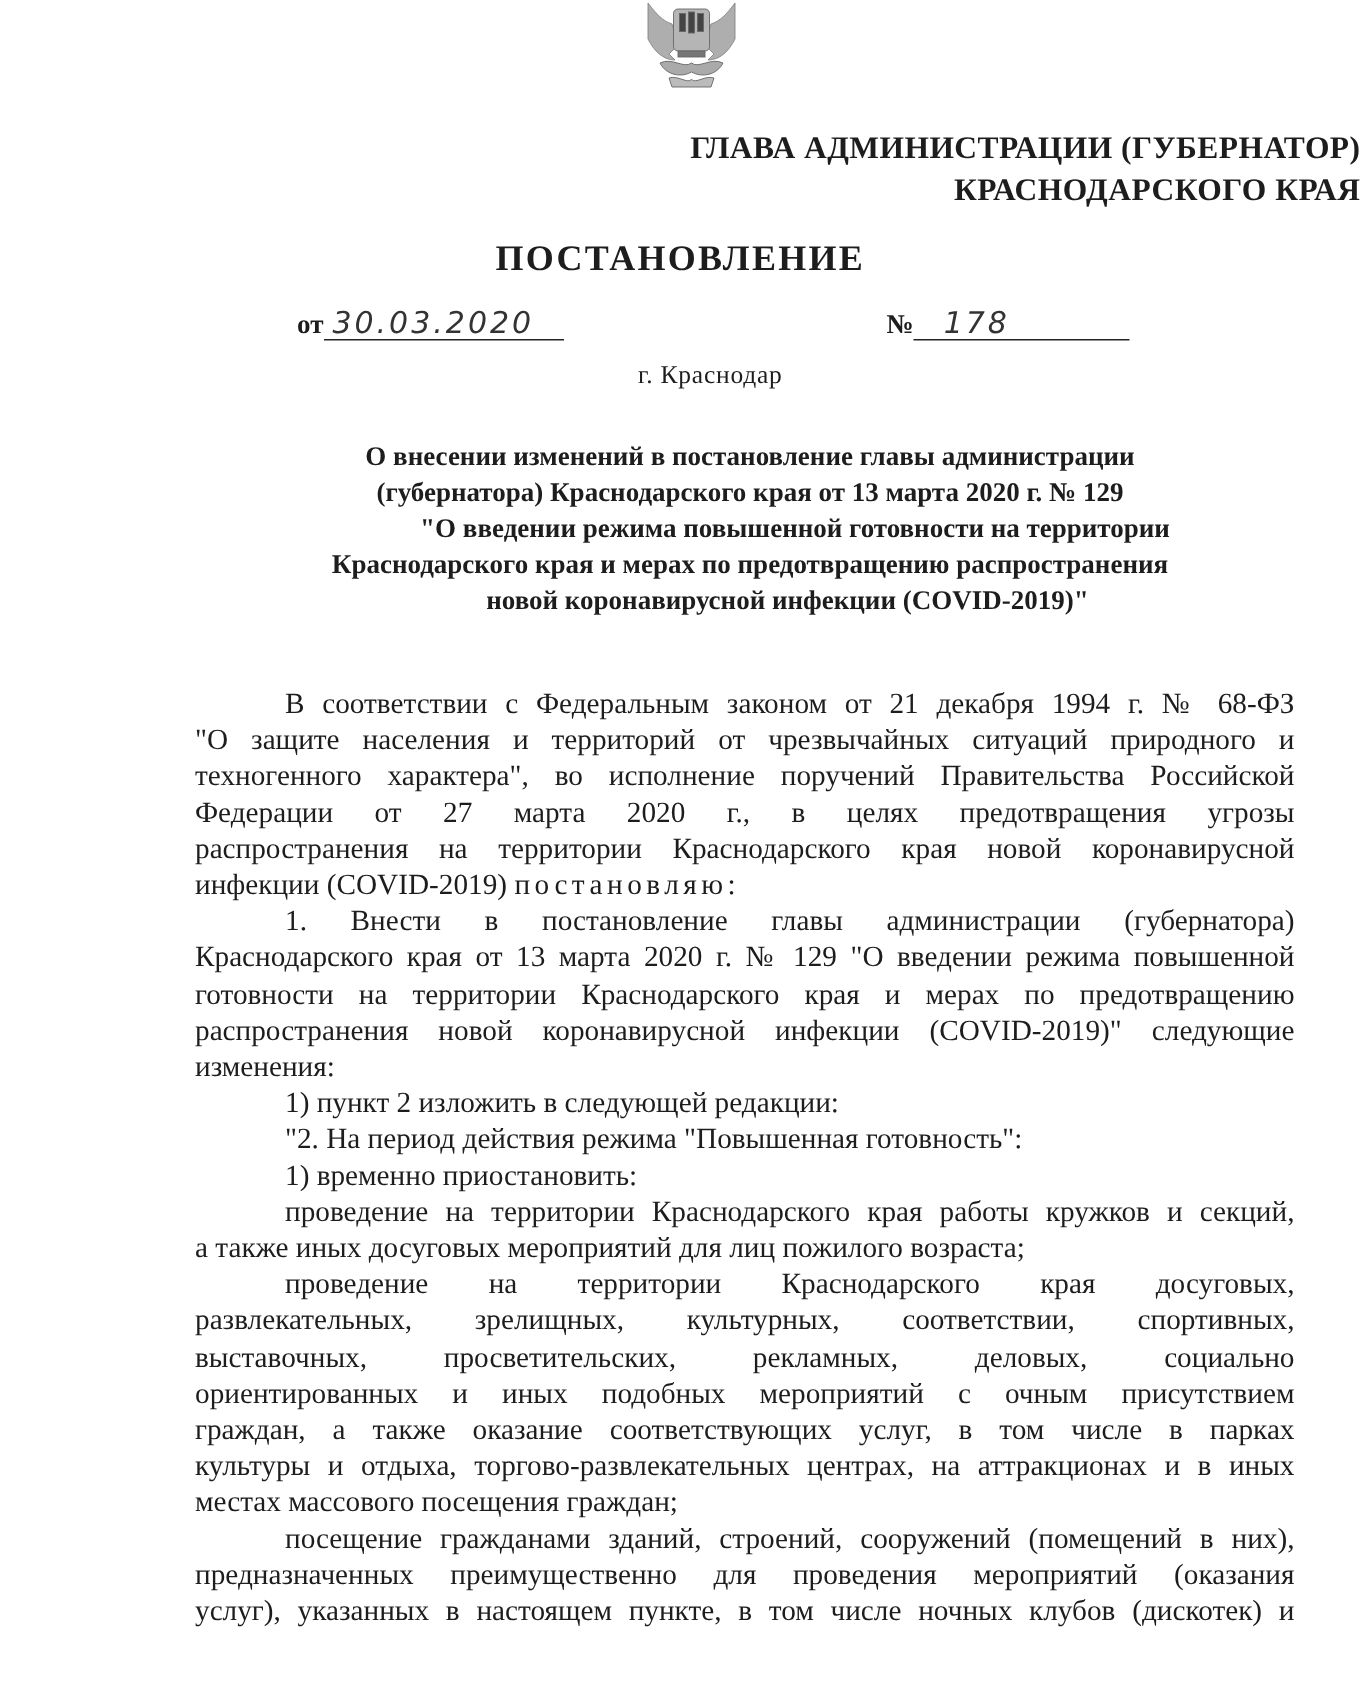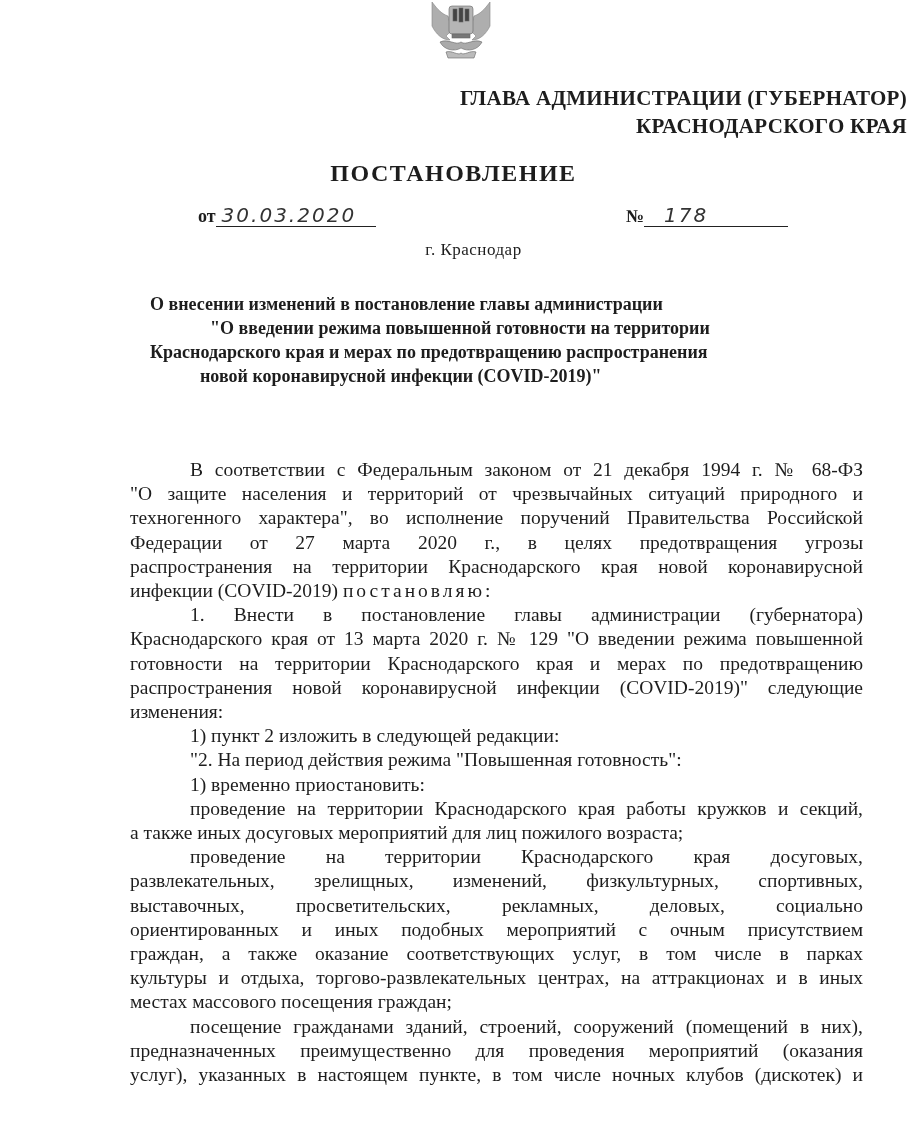--- a/index.html
+++ b/index.html
@@ -10,24 +10,24 @@
          letter-spacing:0.3px; }
   .hdr1 { top:86px; font-size:21px; }
   .hdr2 { top:114px; font-size:21px; }
   .doctype { position:absolute; left:0; width:907px; top:160px; text-align:center;
              font-weight:bold; font-size:24px; letter-spacing:1.5px; }
   .dateline { position:absolute; top:204px; left:198px; font-size:18px; font-weight:bold; }
   .dateline .hand, .numline .hand { font-family:"DejaVu Sans",sans-serif; font-style:italic;
              font-weight:normal; font-size:20px; color:#333; display:inline-block;
              border-bottom:1.5px solid #222; padding:0 6px 0 6px; line-height:22px; }
   .dateline .hand { width:148px; letter-spacing:2px;font-style:italic; }
-  .numline { position:absolute; top:204px; left:626px; font-size:18px; font-weight:bold; }
+  .numline { position:absolute; top:204px; left:591px; font-size:18px; font-weight:bold; }
   .numline .hand { width:118px; letter-spacing:2px; padding-left:20px; }
   .city { position:absolute; top:240px; left:0; width:907px; text-align:center; font-size:17px; letter-spacing:0.5px;margin-left:20px; }
-  .subject { position:absolute; top:292px; left:150px; width:700px; text-align:left;
+  .subject { position:absolute; top:292px; left:150px; width:700px; text-align:center;
              font-weight:bold; font-size:18px; line-height:24px; }
   .subject .ln { display:block; white-space:nowrap; }
   .body { position:absolute; top:458px; left:130px; width:733px; font-size:19.5px;
           line-height:24.2px; text-align:justify; }
   .body .ln { display:block; text-align:justify; text-align-last:justify; white-space:nowrap; }
   .body .ln.last { text-align-last:left; }
   .spaced { letter-spacing:3px; }
 </style>
 </head>
 <body>
@@ -55,20 +55,21 @@
   <span>от</span><span class="hand">30.03.2020</span>
 </div>
 <div class="numline">
   <span>№</span><span class="hand">178</span>
 </div>
 
 <div class="city">г. Краснодар</div>
 
 <div class="subject">
   <span class="ln">О внесении изменений в постановление главы администрации</span>
+  <span class="ln">(губернатора) Краснодарского края от 13 марта 2020 г. № 129</span>
   <span class="ln" style="padding-left:60px">"О введении режима повышенной готовности на территории</span>
   <span class="ln">Краснодарского края и мерах по предотвращению распространения</span>
   <span class="ln" style="padding-left:50px">новой коронавирусной инфекции (COVID-2019)"</span>
 </div>
 
 <div class="body">
   <div>
     <span class="ln" style="padding-left:60px">В соответствии  с Федеральным законом от 21 декабря 1994 г. № 68-ФЗ</span>
     <span class="ln">"О защите населения и территорий  от чрезвычайных ситуаций природного и</span>
     <span class="ln">техногенного характера", во исполнение поручений  Правительства Российской</span>
@@ -85,21 +86,21 @@
   </div>
   <span class="ln last" style="padding-left:60px">1) пункт 2 изложить в следующей редакции:</span>
   <span class="ln last" style="padding-left:60px">"2. На период действия режима "Повышенная готовность":</span>
   <span class="ln last" style="padding-left:60px">1)  временно приостановить:</span>
   <div>
     <span class="ln" style="padding-left:60px">проведение на территории Краснодарского края работы кружков и секций,</span>
     <span class="ln last">а также иных досуговых мероприятий для лиц пожилого возраста;</span>
   </div>
   <div>
     <span class="ln" style="padding-left:60px">проведение  на  территории  Краснодарского  края  досуговых,</span>
-    <span class="ln">развлекательных,  зрелищных,  изменений,  физкультурных,  спортивных,</span>
+    <span class="ln">развлекательных,  зрелищных,  культурных,  соответствии,  спортивных,</span>
     <span class="ln">выставочных,  просветительских,  рекламных,  деловых,  социально</span>
     <span class="ln">ориентированных  и  иных  подобных  мероприятий  с  очным  присутствием</span>
     <span class="ln">граждан,  а  также  оказание  соответствующих  услуг,  в  том  числе  в  парках</span>
     <span class="ln">культуры и отдыха, торгово-развлекательных центрах, на аттракционах и в иных</span>
     <span class="ln last">местах массового посещения граждан;</span>
   </div>
   <div>
     <span class="ln" style="padding-left:60px">посещение гражданами зданий, строений, сооружений (помещений в них),</span>
     <span class="ln">предназначенных  преимущественно  для  проведения  мероприятий  (оказания</span>
     <span class="ln">услуг), указанных в настоящем пункте, в том числе ночных клубов (дискотек) и</span>

